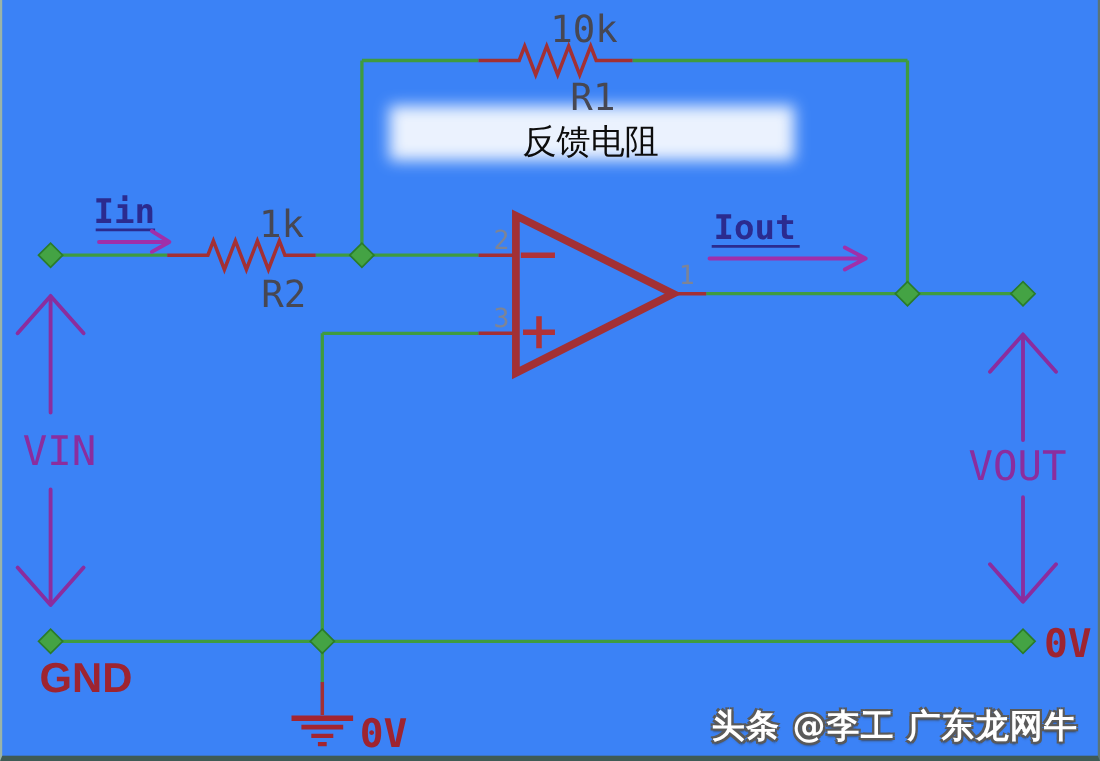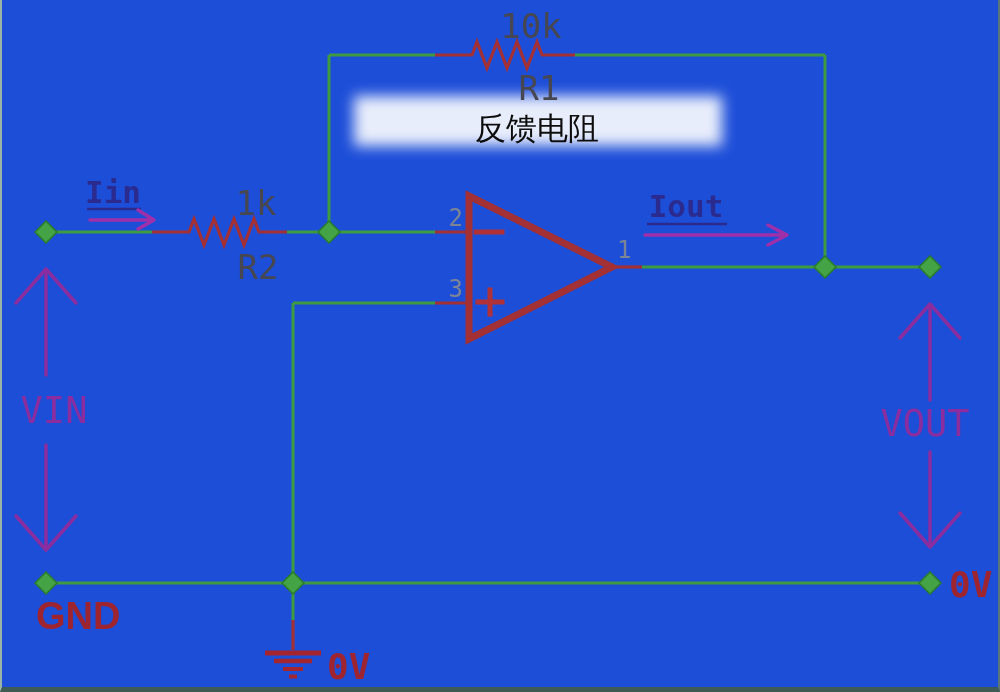--- a/index.html
+++ b/index.html
@@ -1,21 +1,21 @@
 <!DOCTYPE html>
 <html><head>
 <meta charset="utf-8">
 <style>
   html, body { margin: 0; padding: 0; background: #ffffff; }
   .frame {
     position: relative;
     width: 1000px;
     height: 692px;
     box-sizing: border-box;
-    background: #1d4ed8;
+    background: #3b82f6;
     border-left: 2px solid #9ab4a8;
     border-right: 2px solid #5a7578;
     border-bottom: 5px solid #3f5b55;
     overflow: hidden;
     font-family: "DejaVu Sans Mono", monospace;
   }
   svg.schematic { position: absolute; left: 0; top: 0; }
 
   text { user-select: none; }
   .value-label   { font: 34px "DejaVu Sans Mono", monospace; fill: #474752; }
@@ -146,13 +146,14 @@
       <path class="junction" d="M33,232 L44,221 L55,232 L44,243 Z"></path>
       <path class="junction" d="M316,232 L327,221 L338,232 L327,243 Z"></path>
       <path class="junction" d="M812,267 L823,256 L834,267 L823,278 Z"></path>
       <path class="junction" d="M917,267 L928,256 L939,267 L928,278 Z"></path>
       <path class="junction" d="M33,583 L44,572 L55,583 L44,594 Z"></path>
       <path class="junction" d="M280,583 L291,572 L302,583 L291,594 Z"></path>
       <path class="junction" d="M917,583 L928,572 L939,583 L928,594 Z"></path>
     </g>
   </svg>
 
+  <div class="watermark">头条 @李工 广东龙网牛</div>
 </div>
 
 </body></html>

